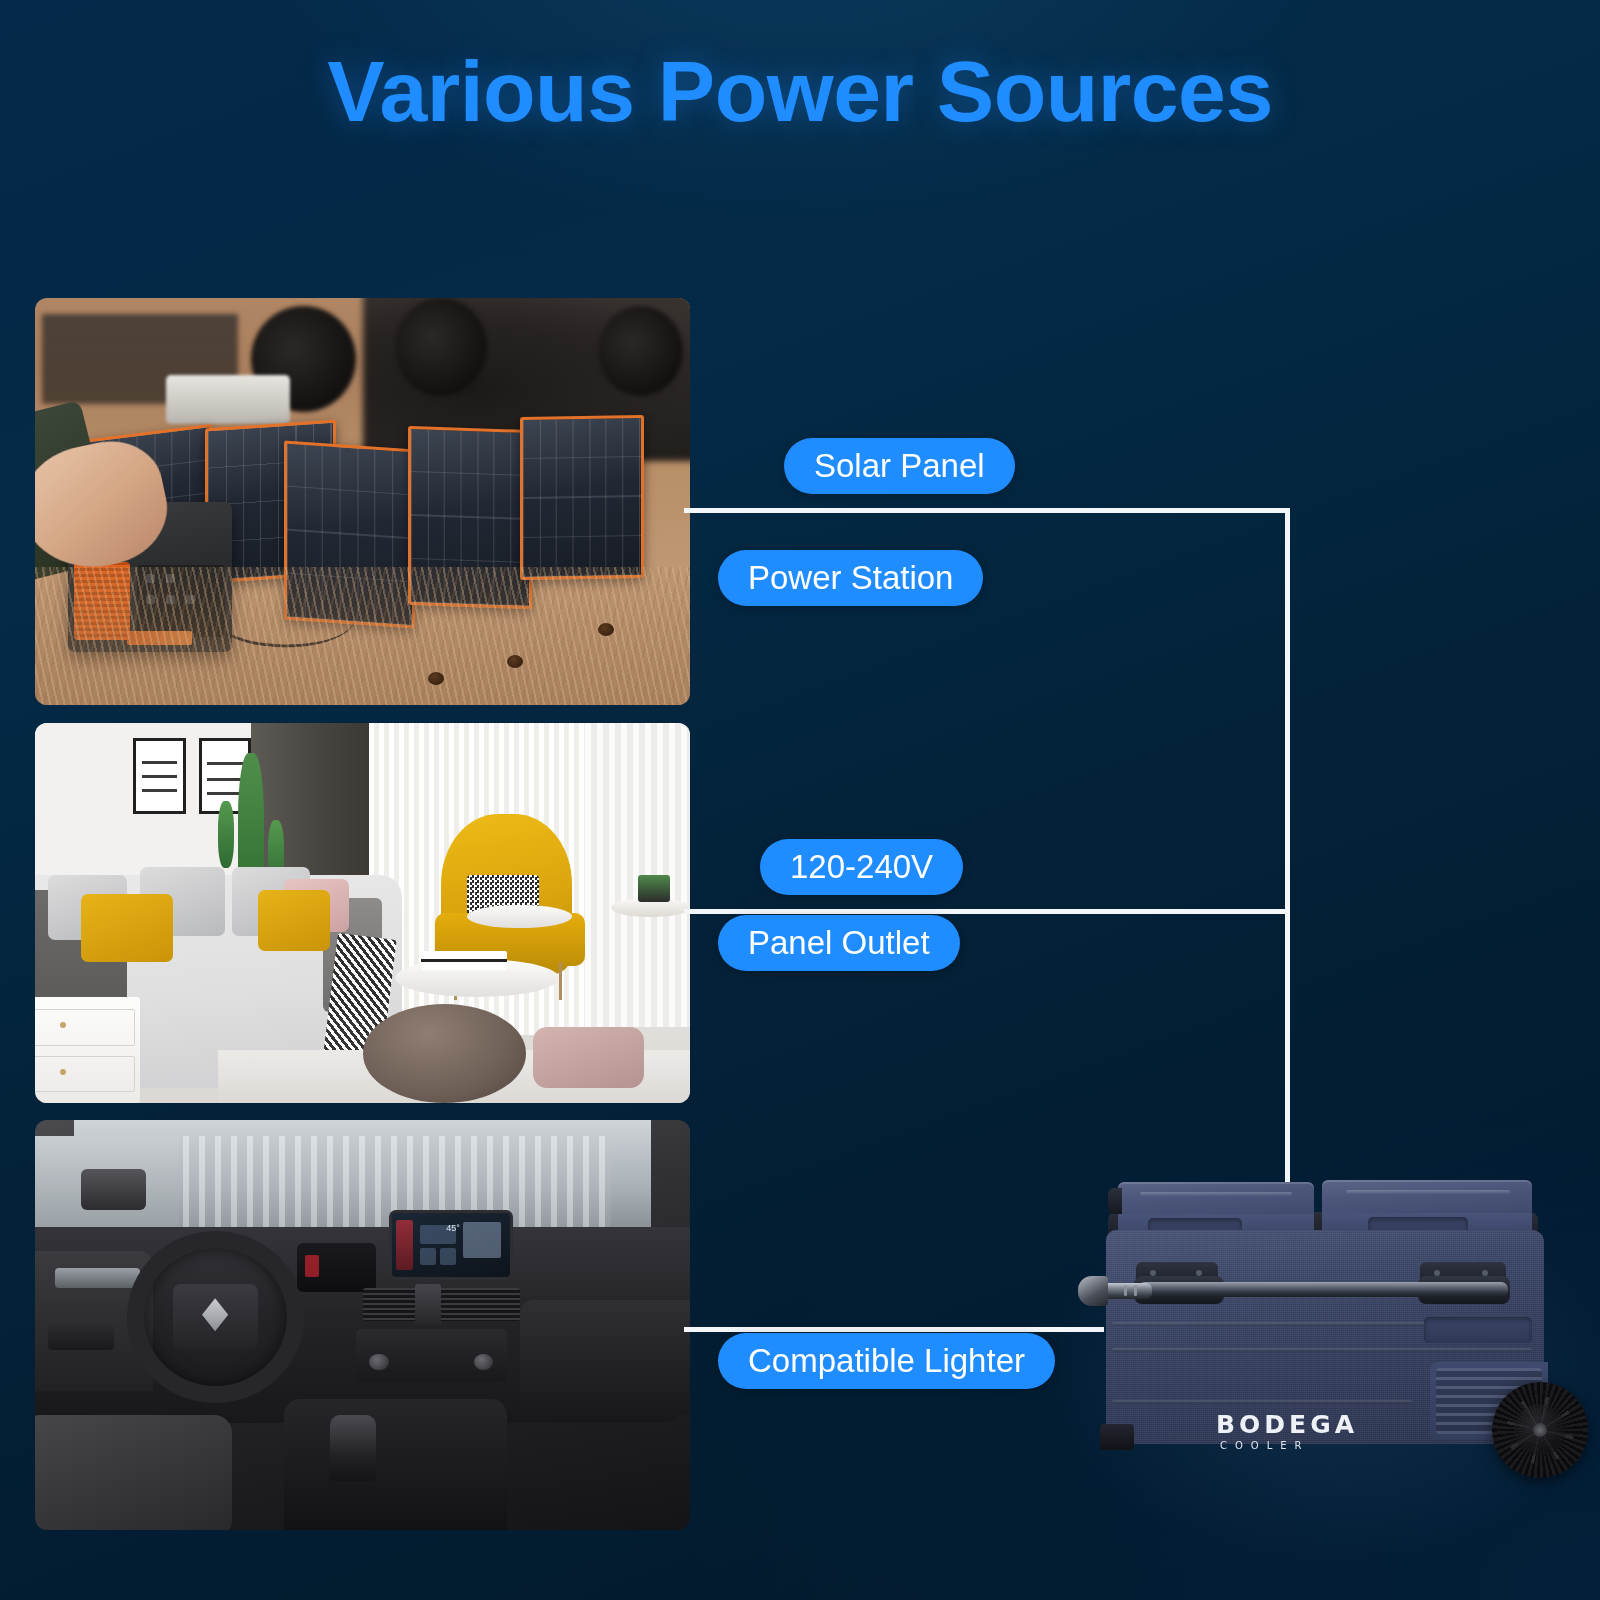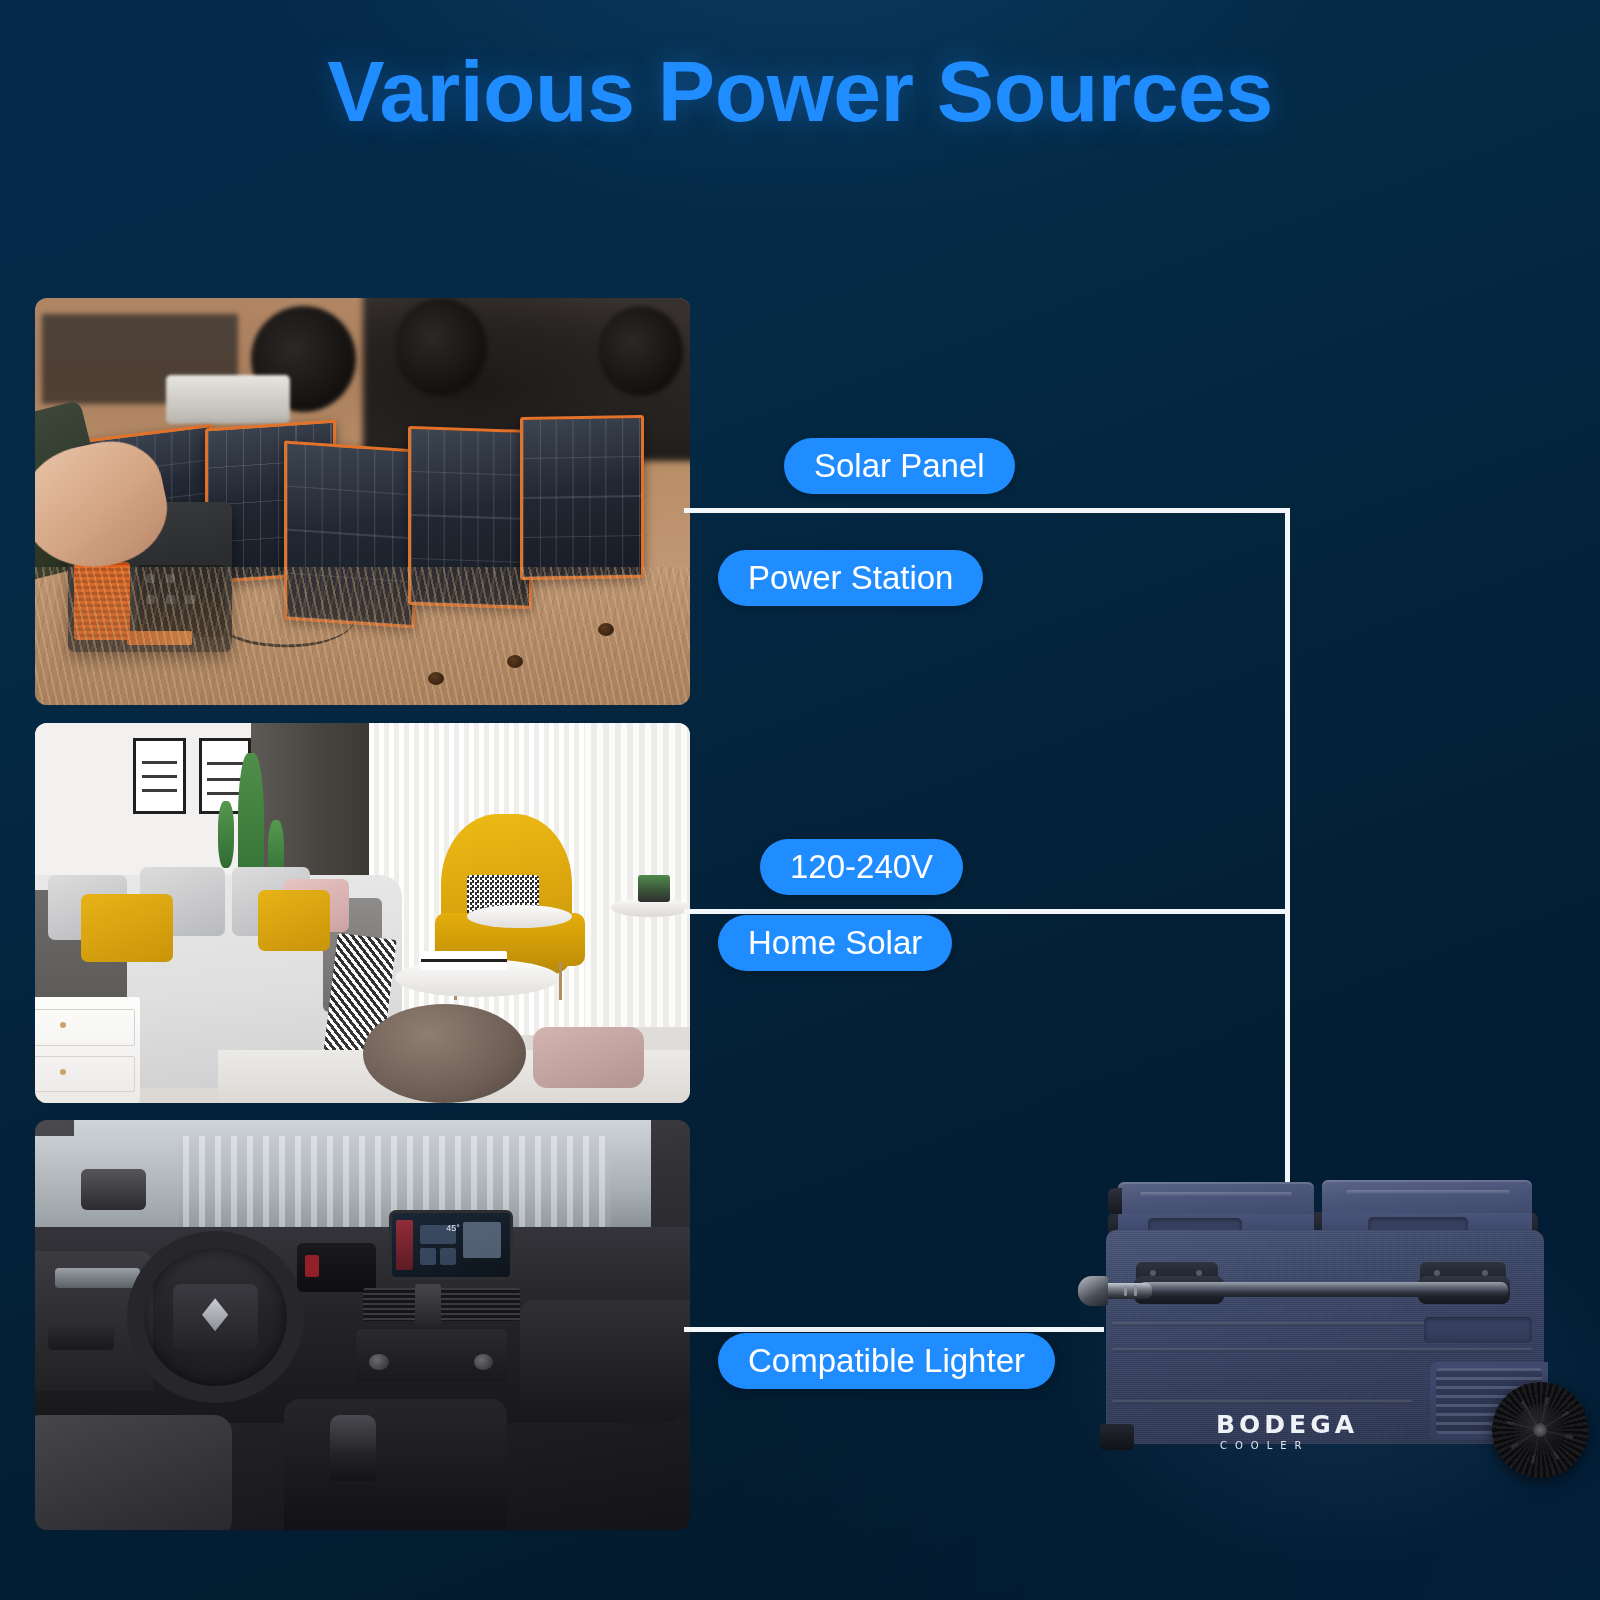--- a/index.html
+++ b/index.html
@@ -648,21 +648,21 @@
 
   <div class="pill" style="left:718px; top:514px;margin-top:36px;">
     <span>Power Station</span>
   </div>
 
   <div class="pill" style="left:760px; top:839px;">
     <span>120-240V</span>
   </div>
 
   <div class="pill" style="left:718px; top:915px;">
-    <span>Home Solar</span>
+    <span>Panel Outlet</span>
   </div>
 
 
   <div class="pill" style="left:718px; top:1333px;">
     <span>Compatible Lighter</span>
   </div>
 
   <div class="glow"></div>
   <div id="cooler">
 

